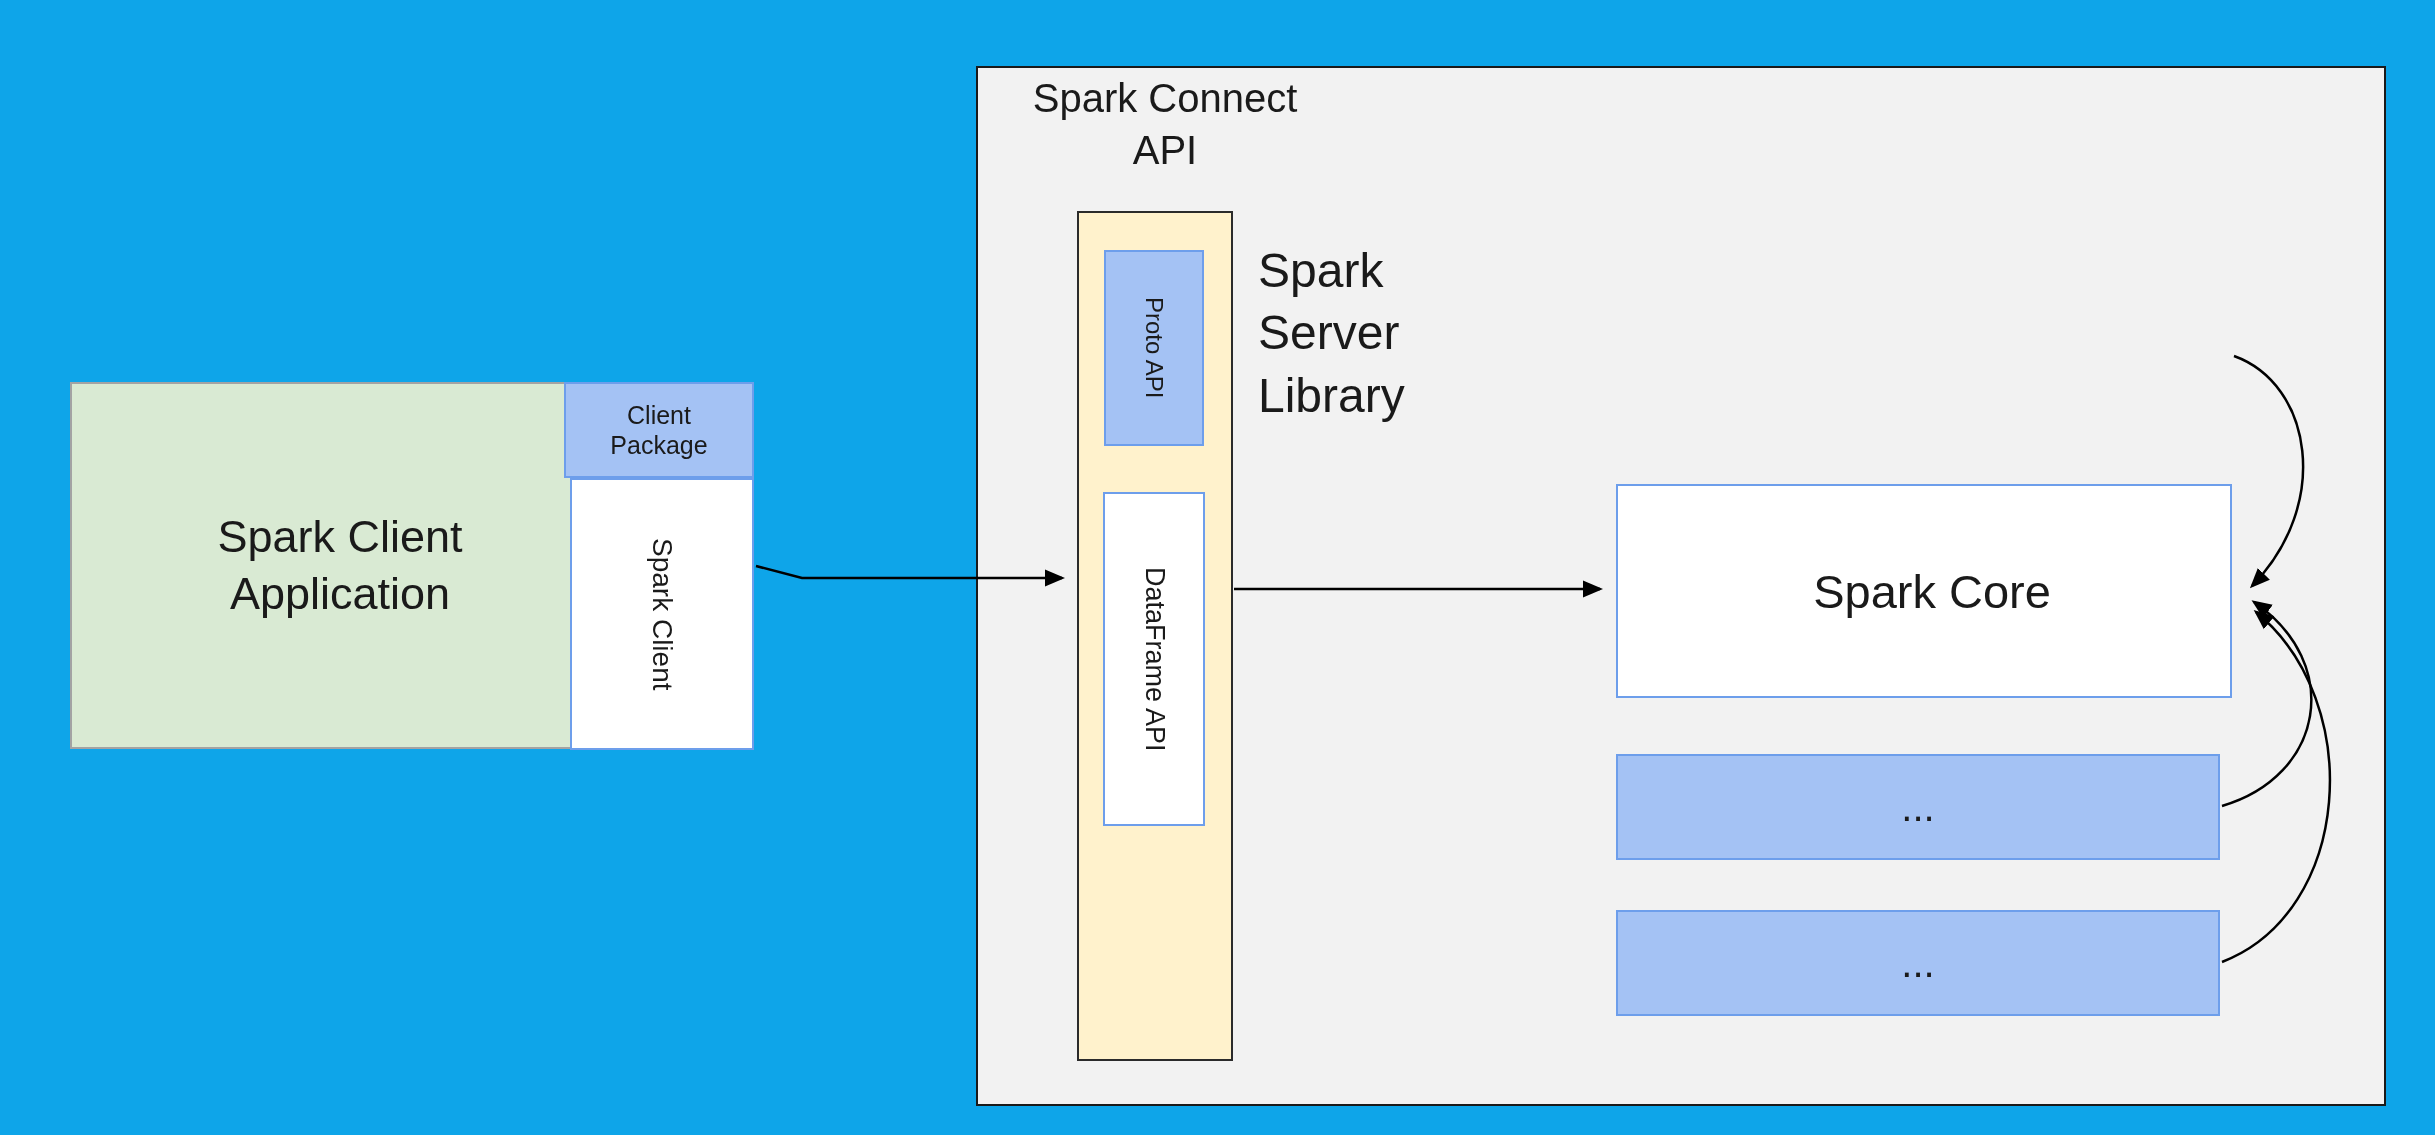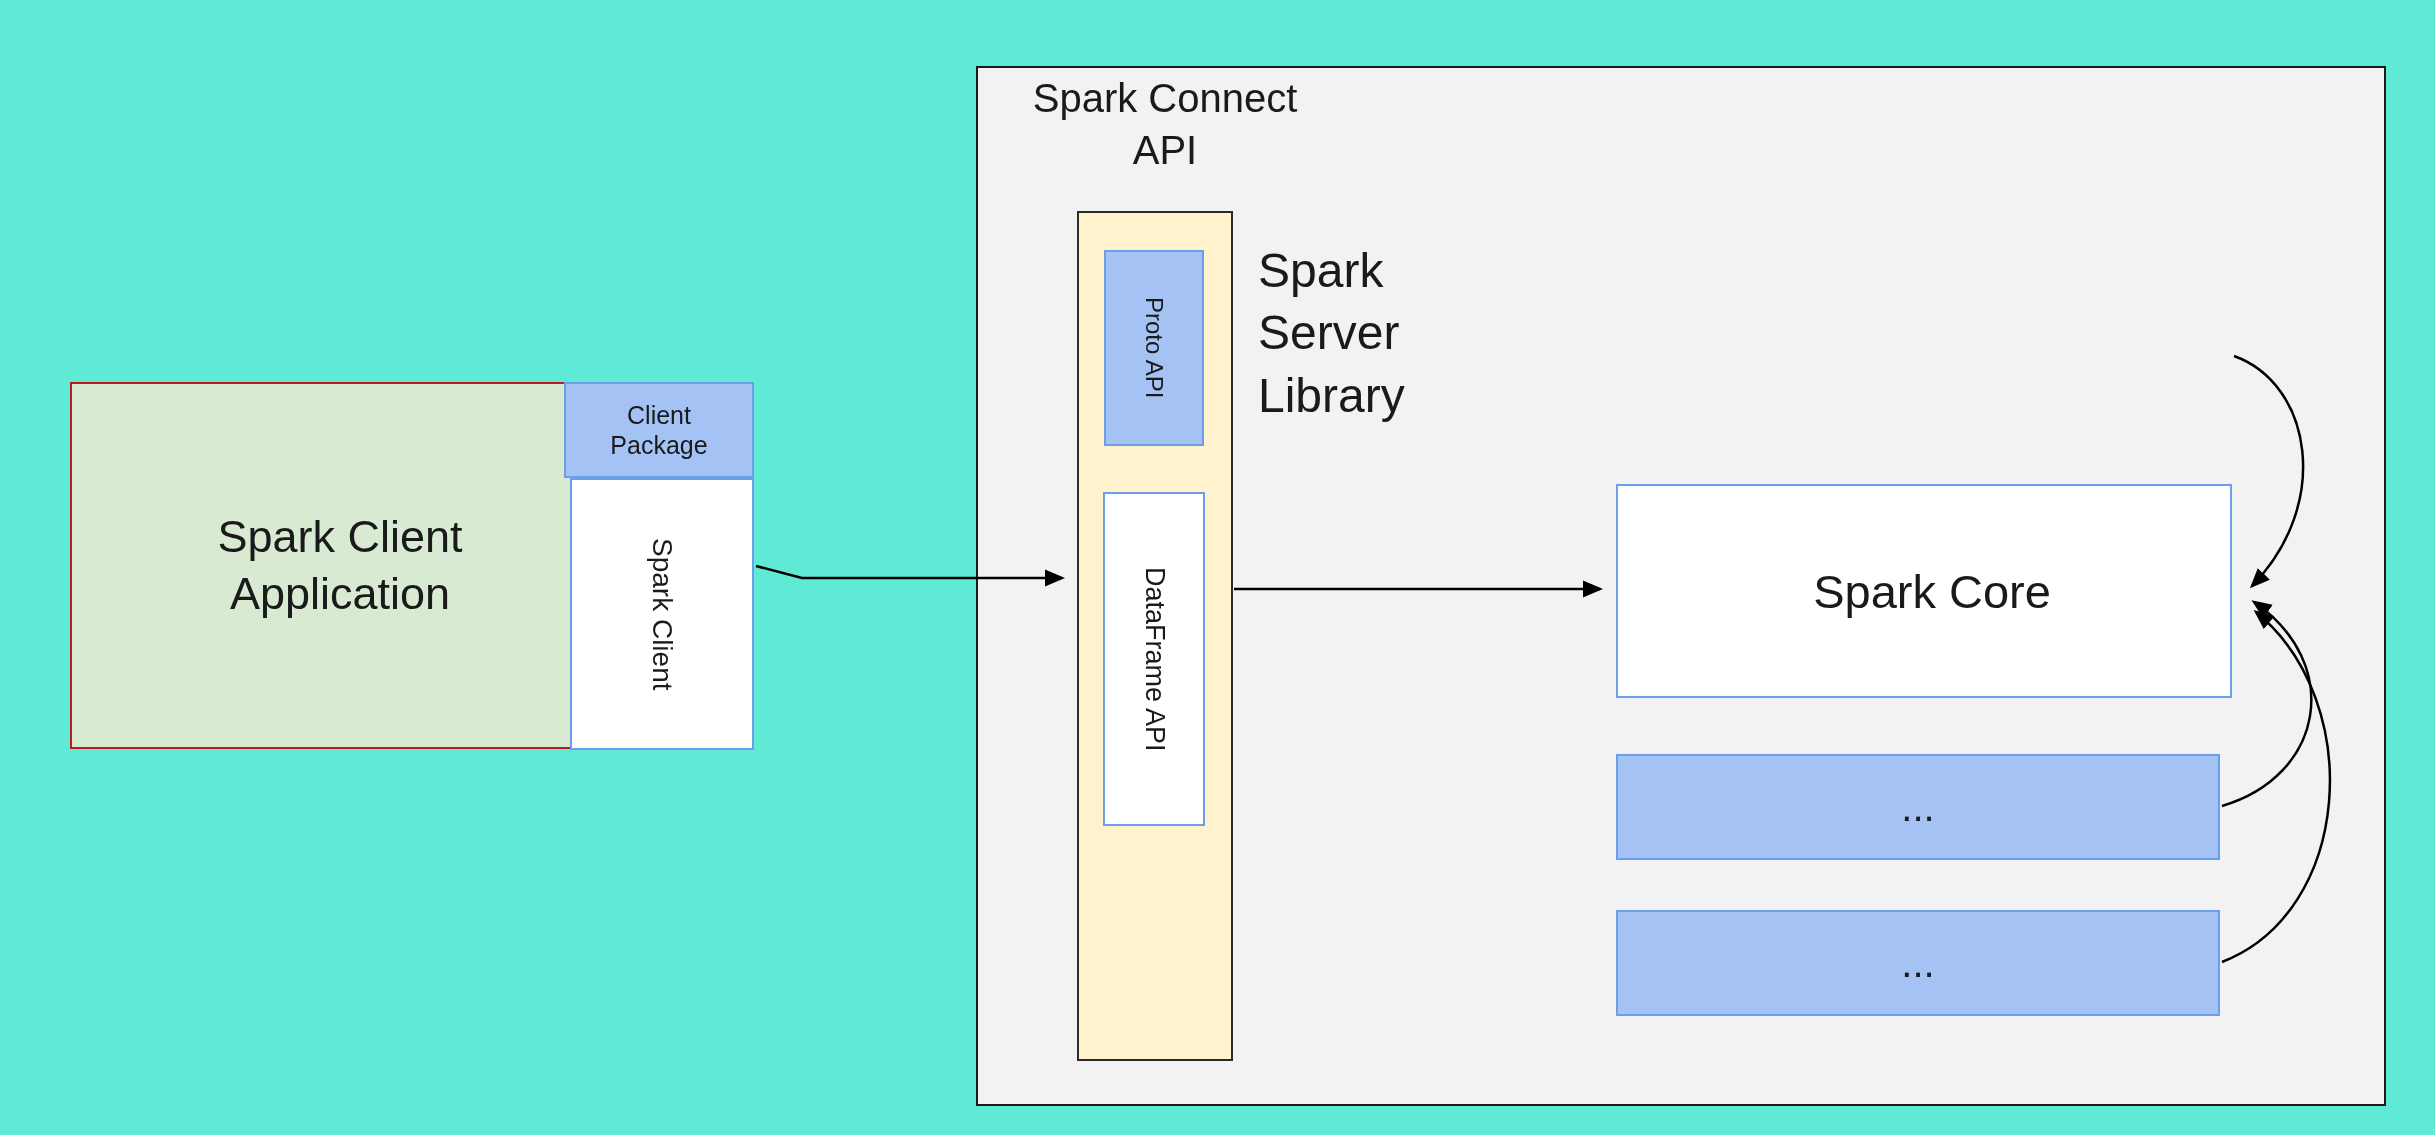--- a/index.html
+++ b/index.html
@@ -1,36 +1,36 @@
 <!DOCTYPE html>
 <html><head>
 <meta charset="utf-8">
 <style>
   html, body { margin: 0; padding: 0; background: #ffffff; }
   .canvas {
     position: relative;
     width: 2435px;
     height: 1135px;
-    background: #5eead4;
+    background: #0ea5e9;
     font-family: "Liberation Sans", sans-serif;
     color: #1a1a1a;
     overflow: hidden;
   }
   .box {
     position: absolute;
     box-sizing: border-box;
     display: flex;
     align-items: center;
     justify-content: center;
     text-align: center;
     color: #1a1a1a;
   }
   .green-box {
     background: #d9ead3;
-    border: 2px solid #b91c1c;
+    border: 2px solid #a3a3a3;
     font-size: 45px;
     line-height: 1.25;
   }
   .blue-box {
     background: #a4c2f4;
     border: 2px solid #6d9eeb;
   }
   .white-box {
     background: #ffffff;
     border: 2px solid #6d9eeb;

